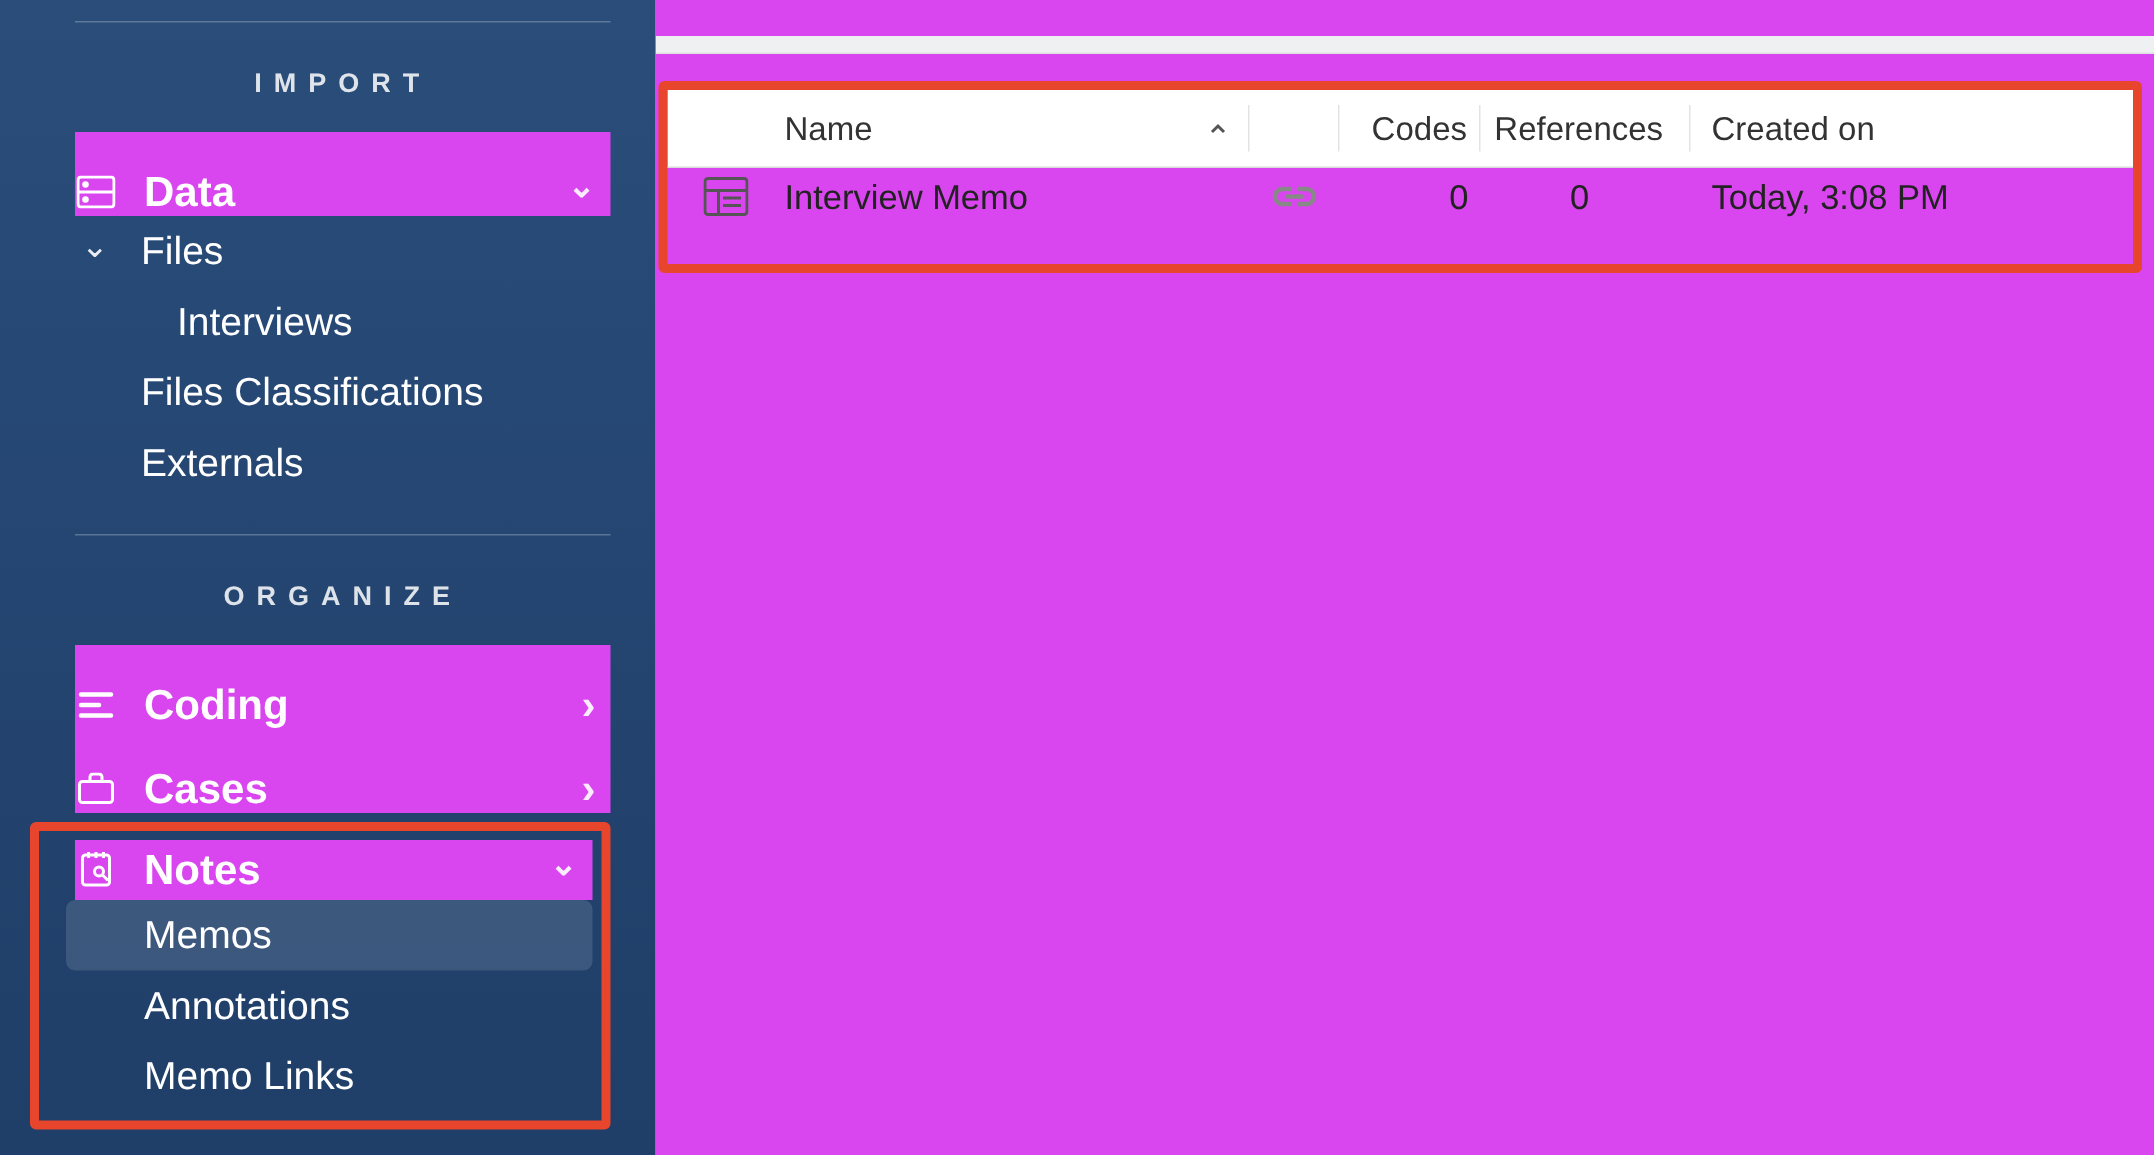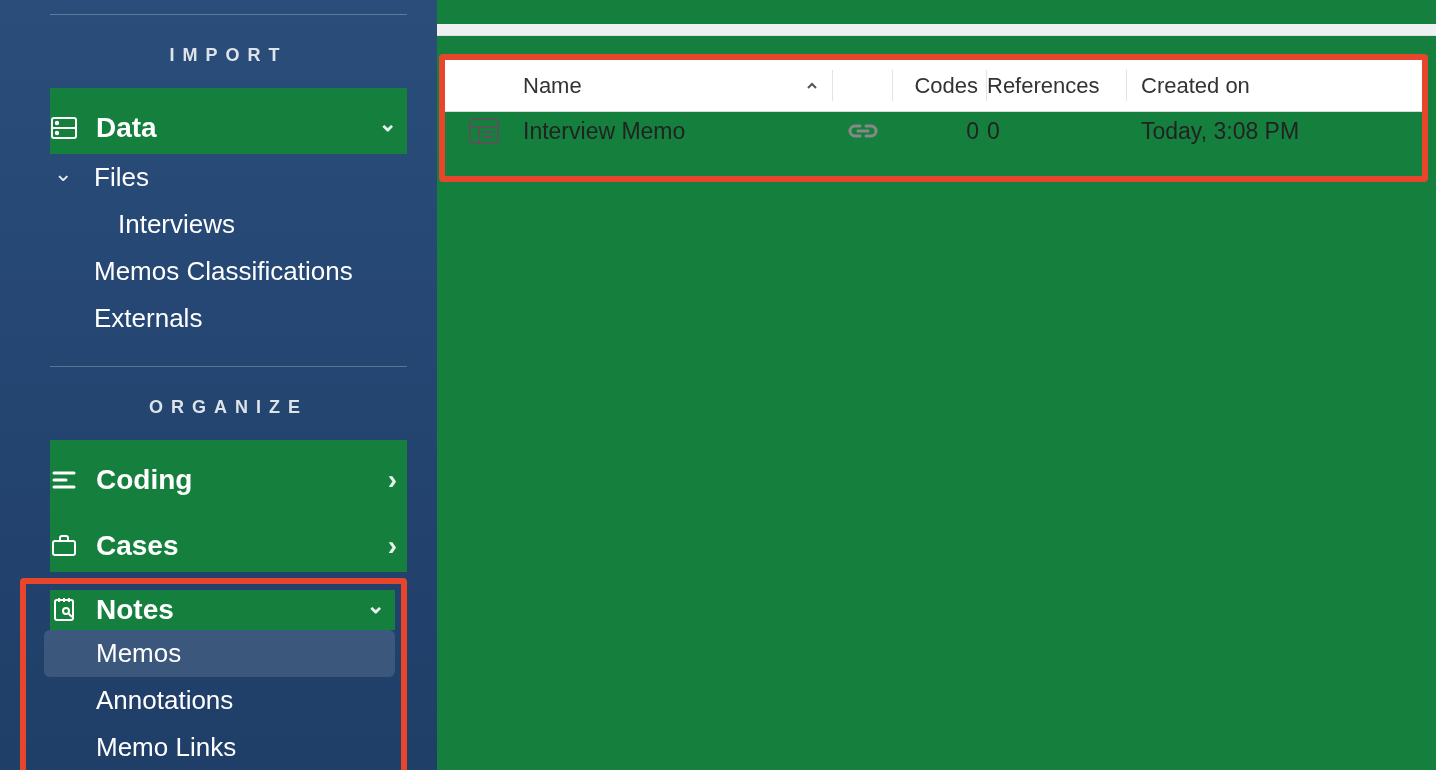--- a/index.html
+++ b/index.html
@@ -88,22 +88,22 @@
     border-radius: 4px;
     margin-left: -30px;
     padding: 6px 6px 6px 24px;
     margin-top: 6px;
   }
   .notes-group .nav-item { padding-top:4px; padding-bottom:4px;}
   .notes-group .nav-sub { margin-left: -6px; padding-left: 52px;}
   
   .main {
     flex: 1;
-    background: #15803d;
-    padding: 24px 0 10px 0;
+    background: #d946ef;
+    padding: 24px 0 0 0;
   }
   .top-strip {
     height: 12px;
     background: #eef0f2;
     border-bottom: 1px solid #e0e0e0;
     margin-bottom: 18px;
   }
   .table-highlight {
     border: 6px solid #e8462c;
     border-radius: 4px;
@@ -117,21 +117,21 @@
     color: #333;
     height: 52px;
     border-bottom: 1px solid #d9d9d9;
     background: #fff;
   }
   .col-icon { width: 78px; }
   .col-name { width: 268px; display:flex; align-items:center; gap:10px; }
   .col-sort { width: 42px; display:flex; align-items:center; justify-content:center; border-right:1px solid #e3e3e3; height:60%; }
   .col-link { width: 60px; border-right:1px solid #e3e3e3; height:60%; }
   .col-codes { width: 94px; text-align:right; padding-right:8px; border-right:1px solid #e3e3e3; height:60%; display:flex; align-items:center; justify-content:flex-end;}
-  .col-refs  { width: 140px; text-align:right; padding-right:8px; border-right:1px solid #e3e3e3; height:60%; display:flex; align-items:center; justify-content:flex-start;}
+  .col-refs  { width: 140px; text-align:right; padding-right:8px; border-right:1px solid #e3e3e3; height:60%; display:flex; align-items:center; justify-content:center;}
   .col-created { width: auto; padding-left: 14px; display:flex; align-items:flex-start;}
   .trow {
     display: flex;
     align-items: center;
     height: 64px;
     font-size: 23px;
     color: #222;
     padding-bottom: 36px;
     padding-top: 10px;
   }
@@ -169,21 +169,21 @@
     <span class="chev-col">
         <span class="chevron down"></span>
       </span>
     <span>Files</span>
   </div>
   <div class="nav-sub level2">
     <span>Interviews</span>
   </div>
   <div class="nav-sub level1">
     <span class="chev-col"></span>
-    <span>Memos Classifications</span>
+    <span>Files Classifications</span>
   </div>
   <div class="nav-sub level1">
     <span class="chev-col"></span>
     <span>Externals</span>
   </div>
 
   <div class="divider" style="margin-top:24px;"></div>
 
   <div class="section-label">ORGANIZE</div>
 

